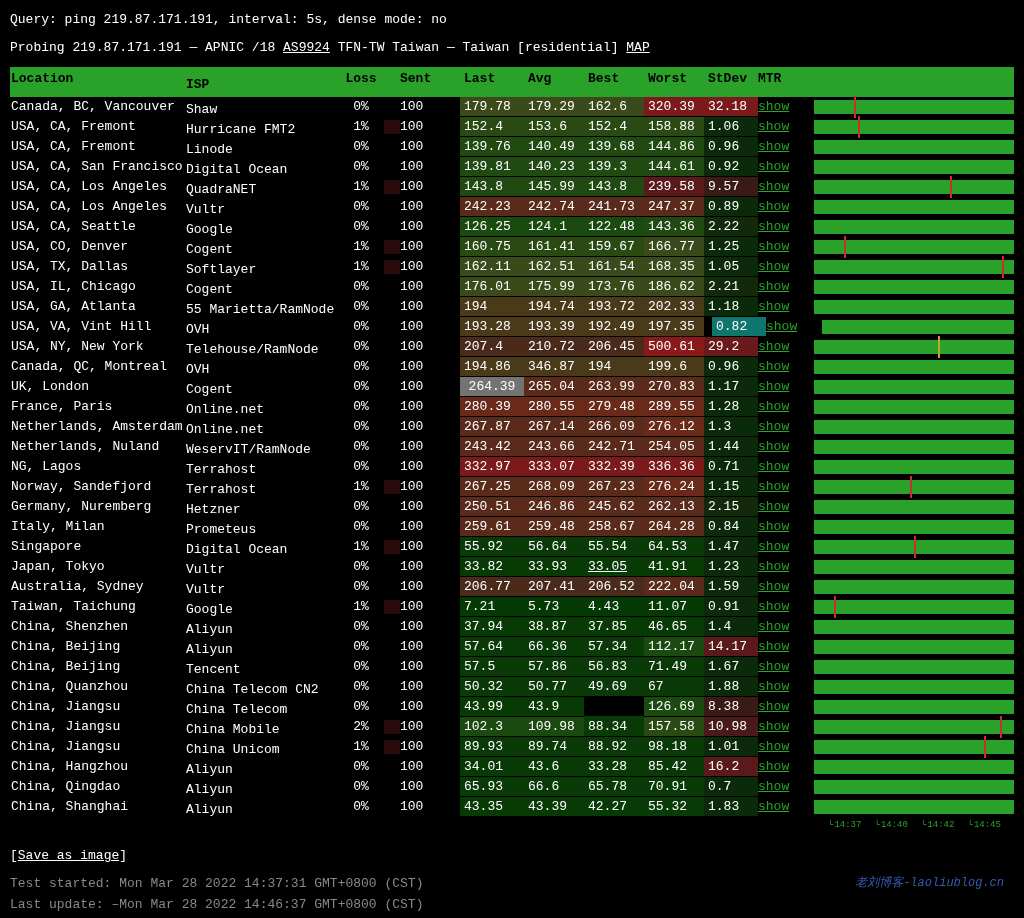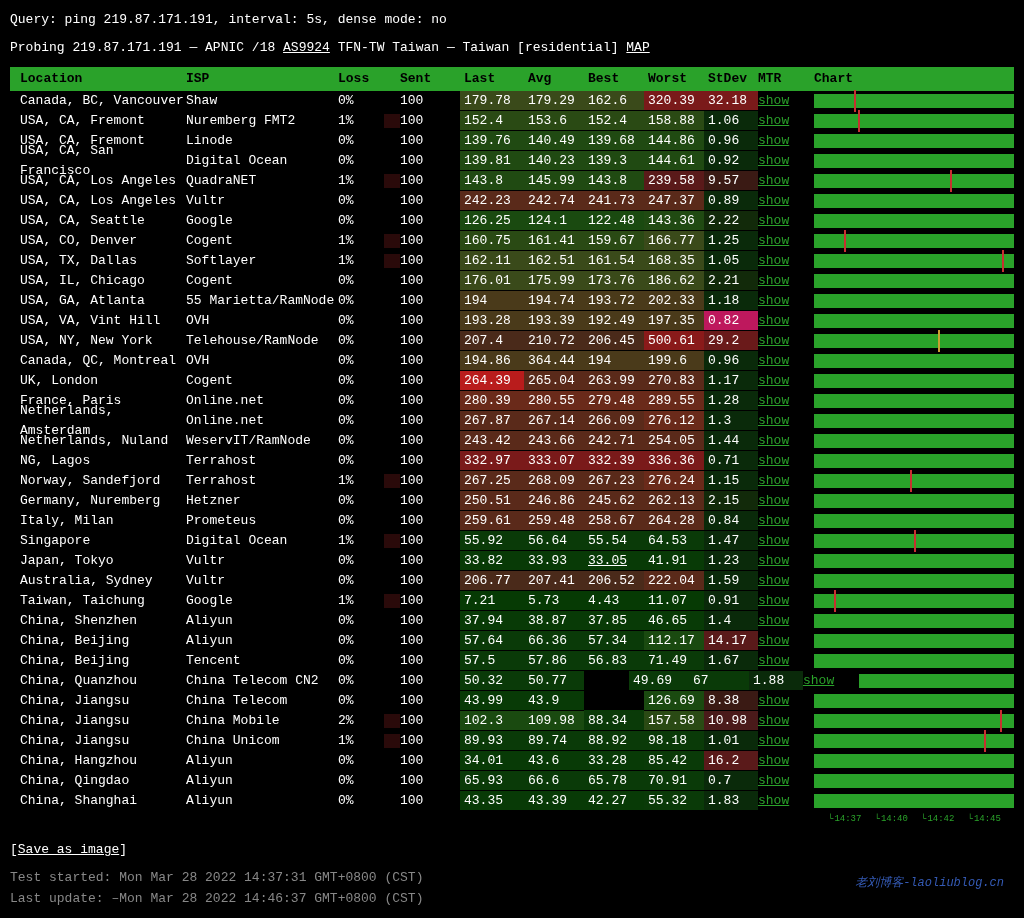--- a/index.html
+++ b/index.html
@@ -22,23 +22,23 @@
     background: #2aa22a;
     color: #000;
     font-weight: bold;
     padding: 2px 0;
   }
   .row {
     display: flex;
     align-items: center;
     height: 20px;
   }
-  .c-loc   { width: 176px; padding-left: 10px; }
-  .c-isp   { width: 152px; }
-  .c-loss  { width: 46px; }
+  .c-loc   { width: 176px; padding-left: 1px; }
+  .c-isp   { width: 152px; margin-top: 6px; }
+  .c-loss  { width: 46px; text-align: center; }
   .c-lossbar { width: 16px; height: 14px; }
   .c-sent  { width: 60px; }
   .c-last  { width: 64px; padding-left: 4px; padding-right: 4px; }
   .c-avg   { width: 60px; padding-left: 4px; padding-right: 4px; }
   .c-best  { width: 60px; padding-left: 4px; padding-right: 4px; }
   .c-worst { width: 60px; padding-left: 4px; padding-right: 4px; }
   .c-stdev { width: 54px; padding-left: 4px; padding-right: 4px; }
   .c-mtr   { width: 50px; }
   .c-chart { width: 200px; flex: 1; margin-left: 6px; position: relative; }
   .c-mtr a { color: #2aa22a; text-decoration: underline; cursor: pointer; }
@@ -91,21 +91,20 @@
   <div class="c-isp">ISP</div>
   <div class="c-loss">Loss</div>
   <div class="c-lossbar"></div>
   <div class="c-sent">Sent</div>
   <div class="c-last">Last</div>
   <div class="c-avg">Avg</div>
   <div class="c-best">Best</div>
   <div class="c-worst">Worst</div>
   <div class="c-stdev">StDev</div>
   <div class="c-mtr">MTR</div>
-  <div class="c-chart">Chart</div>
 </div>
 
 <div id="rows">
     <div class="row">
       <div class="c-loc">Canada, BC, Vancouver</div>
       <div class="c-isp">Shaw</div>
       <div class="c-loss">0%</div>
       <div class="c-lossbar"></div>
       <div class="c-sent">100</div>
       <div class="c-last" style="background: rgb(58, 74, 26);">179.78</div>
@@ -115,21 +114,21 @@
       <div class="c-stdev" style="background: rgb(122, 26, 26);">32.18</div>
       <div class="c-mtr"><a>show</a></div>
       <div class="c-chart">
         <div class="chart-bar">
           <div class="chart-spike" style="left: 20%;"></div>
         </div>
       </div>
     </div>
     <div class="row">
       <div class="c-loc">USA, CA, Fremont</div>
-      <div class="c-isp">Nuremberg FMT2</div>
+      <div class="c-isp">Hurricane FMT2</div>
       <div class="c-loss">1%</div>
       <div class="c-lossbar lossbar"></div>
       <div class="c-sent">100</div>
       <div class="c-last" style="background: rgb(42, 74, 20);">152.4</div>
       <div class="c-avg" style="background: rgb(42, 74, 20);">153.6</div>
       <div class="c-best" style="background: rgb(42, 74, 20);">152.4</div>
       <div class="c-worst" style="background: rgb(42, 74, 20);">158.88</div>
       <div class="c-stdev" style="background: rgb(10, 42, 10);">1.06</div>
       <div class="c-mtr"><a>show</a></div>
       <div class="c-chart">
@@ -291,21 +290,21 @@
     <div class="row">
       <div class="c-loc">USA, VA, Vint Hill</div>
       <div class="c-isp">OVH</div>
       <div class="c-loss">0%</div>
       <div class="c-lossbar"></div>
       <div class="c-sent">100</div>
       <div class="c-last" style="background: rgb(74, 58, 26);">193.28</div>
       <div class="c-avg" style="background: rgb(74, 58, 26);">193.39</div>
       <div class="c-best" style="background: rgb(74, 58, 26);">192.49</div>
       <div class="c-worst" style="background: rgb(74, 58, 26);">197.35</div>
-      <div class="c-stdev" style="background: #be185d;">0.82</div>
+      <div class="c-stdev" style="background: #0f766e; margin-left: 8px;">0.82</div>
       <div class="c-mtr"><a>show</a></div>
       <div class="c-chart">
         <div class="chart-bar"></div>
       </div>
     </div>
     <div class="row">
       <div class="c-loc">USA, NY, New York</div>
       <div class="c-isp">Telehouse/RamNode</div>
       <div class="c-loss">0%</div>
       <div class="c-lossbar"></div>
@@ -322,36 +321,36 @@
         </div>
       </div>
     </div>
     <div class="row">
       <div class="c-loc">Canada, QC, Montreal</div>
       <div class="c-isp">OVH</div>
       <div class="c-loss">0%</div>
       <div class="c-lossbar"></div>
       <div class="c-sent">100</div>
       <div class="c-last" style="background: rgb(74, 58, 26);">194.86</div>
-      <div class="c-avg" style="background: rgb(74, 58, 26);">364.44</div>
+      <div class="c-avg" style="background: rgb(74, 58, 26);">346.87</div>
       <div class="c-best" style="background: rgb(74, 58, 26);">194</div>
       <div class="c-worst" style="background: rgb(74, 58, 26);">199.6</div>
       <div class="c-stdev" style="background: rgb(10, 42, 10);">0.96</div>
       <div class="c-mtr"><a>show</a></div>
       <div class="c-chart">
         <div class="chart-bar"></div>
       </div>
     </div>
     <div class="row">
       <div class="c-loc">UK, London</div>
       <div class="c-isp">Cogent</div>
       <div class="c-loss">0%</div>
       <div class="c-lossbar"></div>
       <div class="c-sent">100</div>
-      <div class="c-last" style="background: #b91c1c;">264.39</div>
+      <div class="c-last" style="background: #737373; text-align: center;">264.39</div>
       <div class="c-avg" style="background: rgb(90, 42, 26);">265.04</div>
       <div class="c-best" style="background: rgb(90, 42, 26);">263.99</div>
       <div class="c-worst" style="background: rgb(90, 42, 26);">270.83</div>
       <div class="c-stdev" style="background: rgb(10, 42, 10);">1.17</div>
       <div class="c-mtr"><a>show</a></div>
       <div class="c-chart">
         <div class="chart-bar"></div>
       </div>
     </div>
     <div class="row">
@@ -585,21 +584,21 @@
       </div>
     </div>
     <div class="row">
       <div class="c-loc">China, Quanzhou</div>
       <div class="c-isp">China Telecom CN2</div>
       <div class="c-loss">0%</div>
       <div class="c-lossbar"></div>
       <div class="c-sent">100</div>
       <div class="c-last" style="background: rgb(10, 58, 8);">50.32</div>
       <div class="c-avg" style="background: rgb(10, 58, 8);">50.77</div>
-      <div class="c-best" style="background: rgb(10, 58, 8); margin-left: 45px;">49.69</div>
+      <div class="c-best" style="background: rgb(10, 58, 8);">49.69</div>
       <div class="c-worst" style="background: rgb(10, 58, 8);">67</div>
       <div class="c-stdev" style="background: rgb(10, 42, 10);">1.88</div>
       <div class="c-mtr"><a>show</a></div>
       <div class="c-chart">
         <div class="chart-bar"></div>
       </div>
     </div>
     <div class="row">
       <div class="c-loc">China, Jiangsu</div>
       <div class="c-isp">China Telecom</div>

